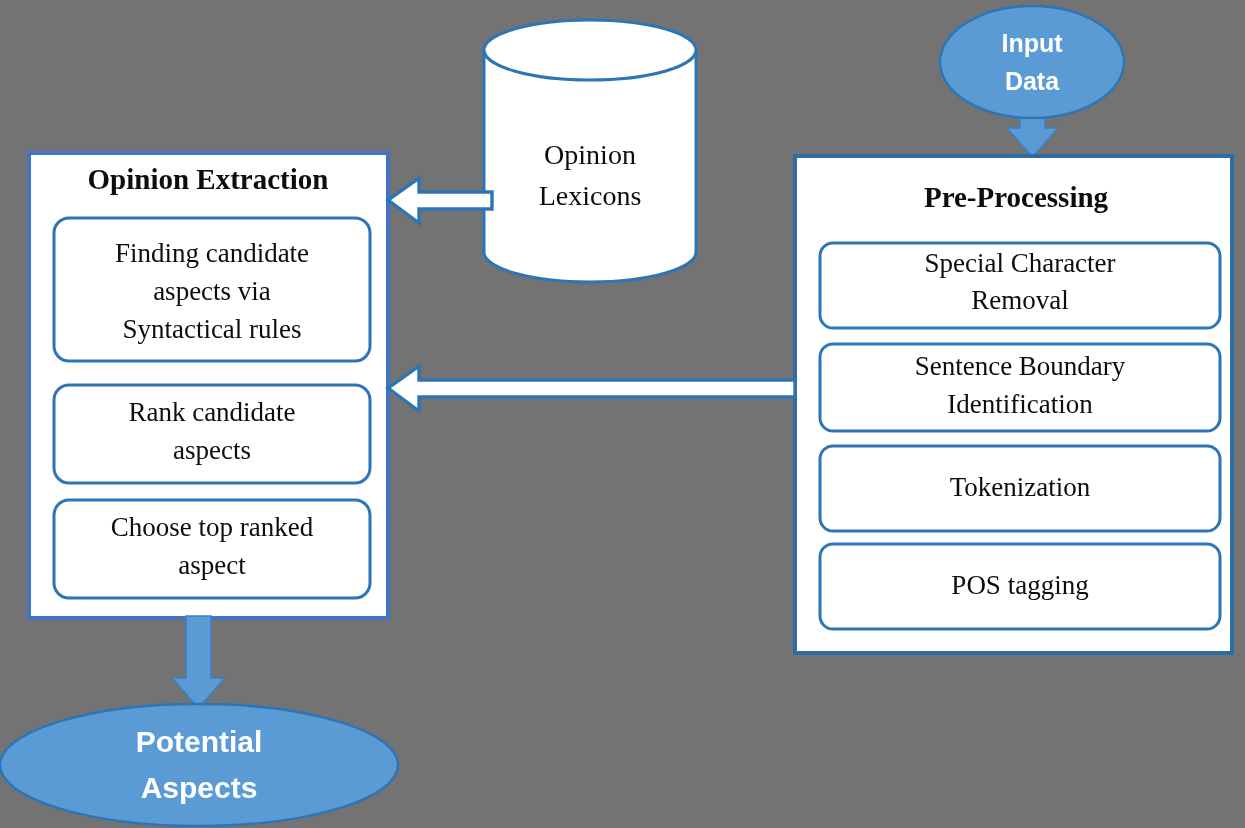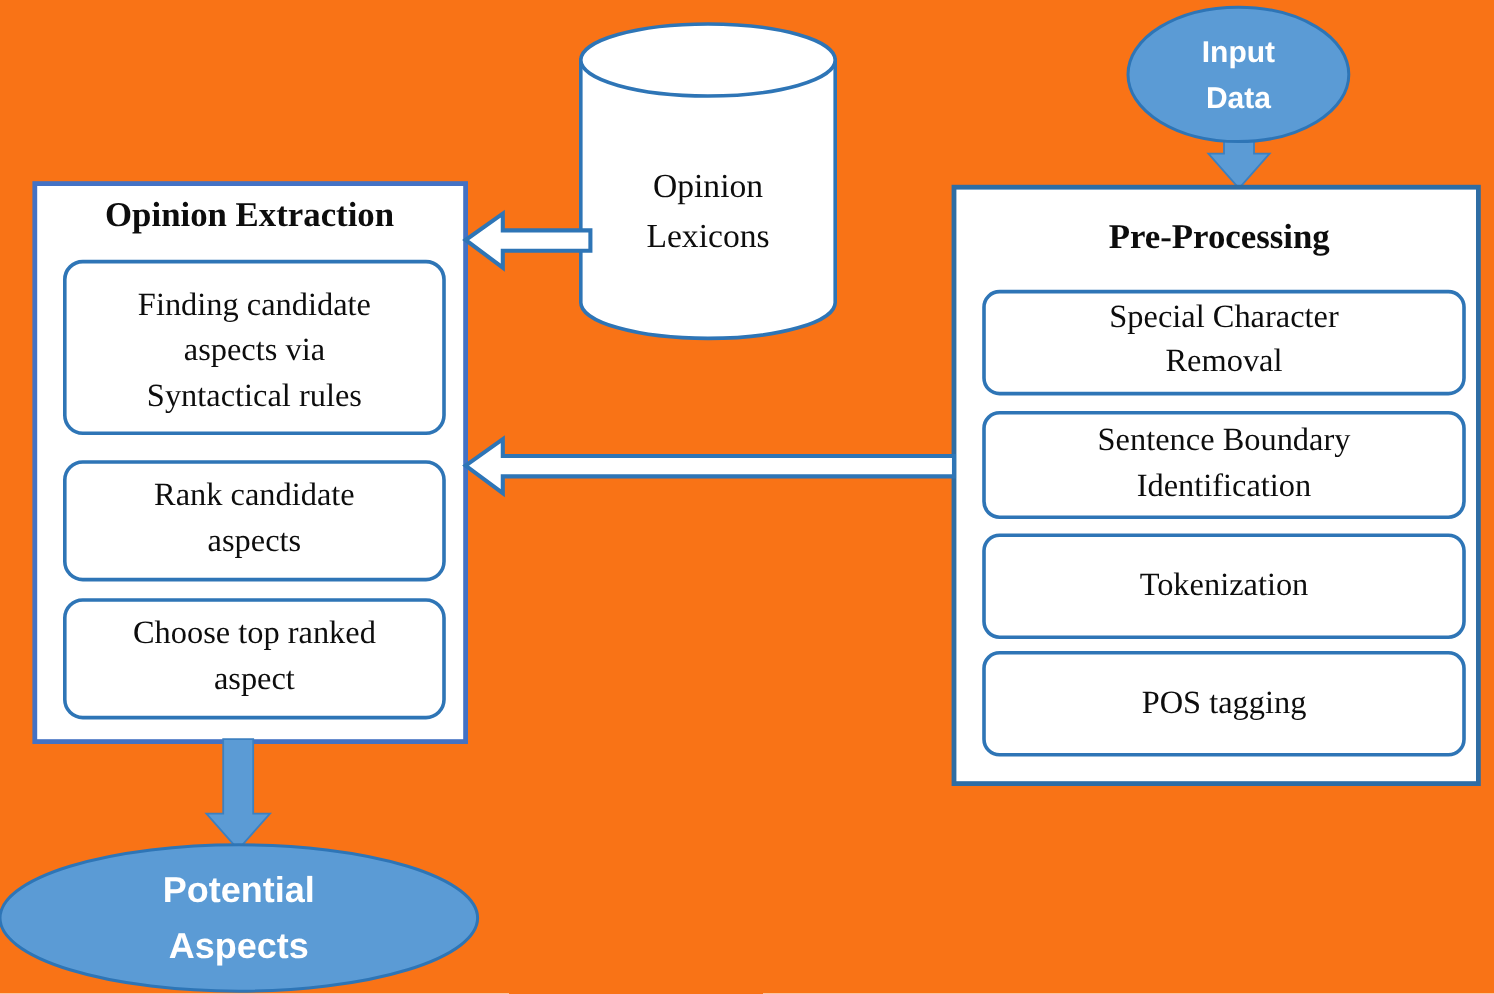--- a/index.html
+++ b/index.html
@@ -8,21 +8,21 @@
     padding: 0;
     background: #ffffff;
   }
   body {
     font-family: "Liberation Serif", "DejaVu Serif", serif;
   }
   #diagram-root {
     position: relative;
     width: 1245px;
     height: 828px;
-    background: #f97316;
+    background: #737373;
     overflow: hidden;
   }
   #diagram-svg {
     position: absolute;
     left: 0;
     top: 0;
     width: 1245px;
     height: 828px;
     display: block;
   }

